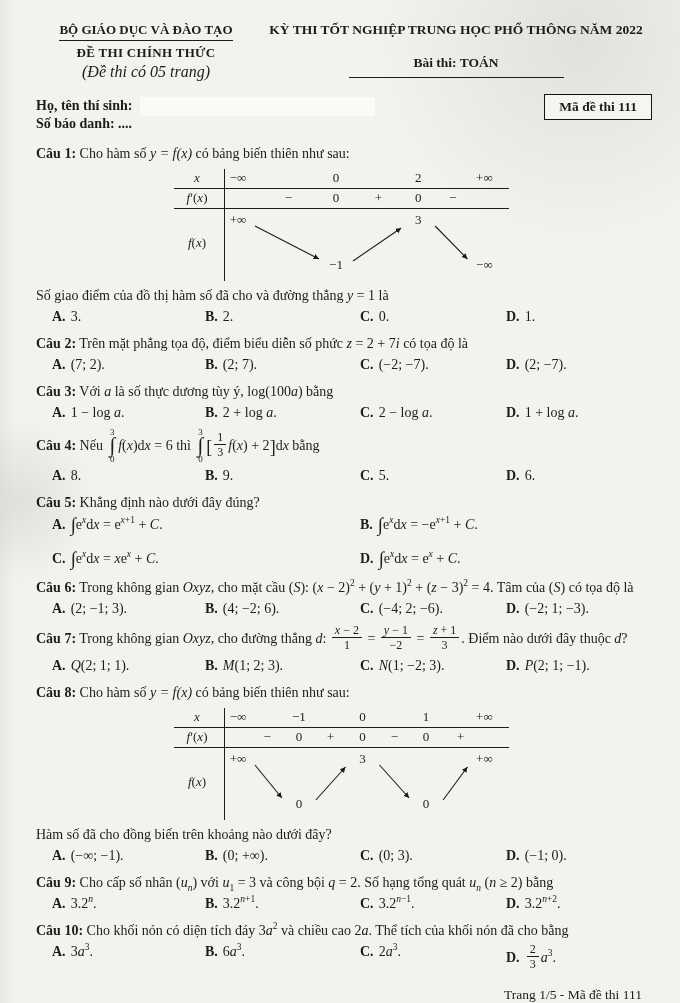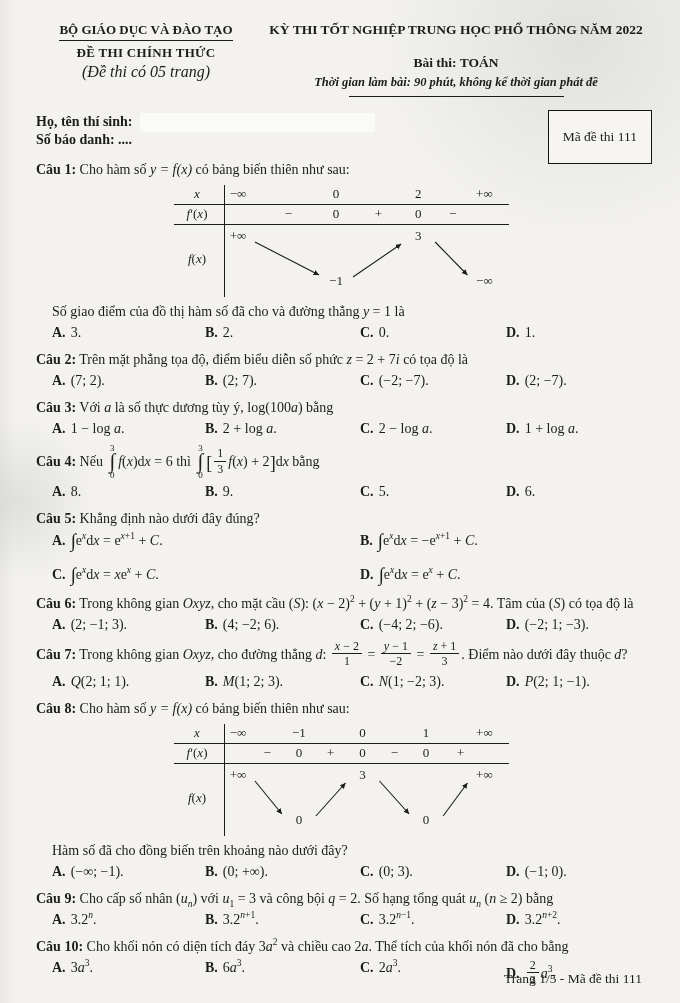--- a/index.html
+++ b/index.html
@@ -23,25 +23,25 @@
   .h3{font-style:italic;font-size:16px;margin-top:2px;}
   .r1{font-weight:bold;font-size:13.5px;padding-top:6px;}
   .r2{font-weight:bold;font-size:13.5px;margin-top:17px;}
   .r3{font-weight:bold;font-style:italic;font-size:12.5px;margin-top:4px;}
   .r-line{width:215px;height:1.2px;background:#1c1c1c;margin:6px auto 0;}
   
   .cand{position:relative;margin-top:16px;font-size:14px;font-weight:bold;}
   .cand .row{height:19px;}
   .redact{display:inline-block;width:235px;height:19px;background:#fafaf7;vertical-align:middle;margin-left:8px;}
   .code-box{position:absolute;right:4px;top:-3px;border:1.6px solid #141414;background:#f6f5f2;
-    padding:18px 14px;font-weight:normal;font-size:13.5px;}
+    padding:4px 14px;font-weight:bold;font-size:13.5px;}
   
   .stem{font-size:14px;line-height:1.5;margin:8px 0 2px;}
   .qlabel{font-weight:bold;}
-  .post{font-size:14px;line-height:1.5;margin:3px 16px 2px;}
+  .post{font-size:14px;line-height:1.5;margin:3px 0 2px;}
   .opts{display:grid;padding-left:16px;font-size:14px;margin:3px 0 5px;align-items:start;}
   .cols4{grid-template-columns:153px 155px 146px auto;}
   .cols2{grid-template-columns:308px auto;row-gap:15px;}
   .olabel{font-weight:bold;margin-right:5px;}
   .it{font-style:italic;}
   sup,sub{font-size:9.5px;line-height:0;}
   .frac{display:inline-flex;flex-direction:column;text-align:center;vertical-align:middle;
     font-size:12px;line-height:1.2;margin:0 2px;position:relative;top:-2px;}
   .frac .num{border-bottom:1px solid #1c1c1c;padding:0 3px;}
   .frac .den{padding:0 3px;}
@@ -51,38 +51,37 @@
   .intb .isym{font-size:21px;line-height:.85;}
   .big{font-size:19px;vertical-align:middle;line-height:1;position:relative;top:-1px;}
   .tall{font-size:18px;vertical-align:middle;line-height:1;}
   
   .bbt{position:relative;width:335px;height:112px;margin:5px 0 4px 138px;font-size:13px;}
   .bbt .vline{position:absolute;left:50px;top:0;width:1px;height:112px;background:#1c1c1c;}
   .bbt .hline{position:absolute;left:0;width:335px;height:1px;background:#1c1c1c;}
   .bbt .lbl{position:absolute;left:0;width:46px;text-align:center;}
   .bbt .cell{position:absolute;transform:translateX(-50%);white-space:nowrap;}
   .bbt svg{position:absolute;left:0;top:0;}
-  .footer{position:absolute;right:38px;bottom:16px;font-size:13.5px;}
+  .footer{position:absolute;right:38px;bottom:0;font-size:13.5px;}
 </style>
 </head>
 <body>
 
 <div class="page">
   <div class="content">
 
     <div class="hdr">
       <div class="h-left">
         <div class="h1"><span class="ul">BỘ GIÁO DỤC VÀ ĐÀO TẠO</span></div>
         <div class="h2">ĐỀ THI CHÍNH THỨC</div>
         <div class="h3">(Đề thi có 05 trang)</div>
       </div>
       <div class="h-right">
         <div class="r1">KỲ THI TỐT NGHIỆP TRUNG HỌC PHỔ THÔNG NĂM 2022</div>
         <div class="r2">Bài thi: TOÁN</div>
-        <div class="r3">Thời gian làm bài: 90 phút, không kể thời gian phát đề</div>
         <div class="r-line"></div>
       </div>
     </div>
 
     <div class="cand">
       <div class="row">
         <span>Họ, tên thí sinh:</span><span class="redact"></span>
       </div>
       <div class="row">
         <span>Số báo danh: ....</span>

